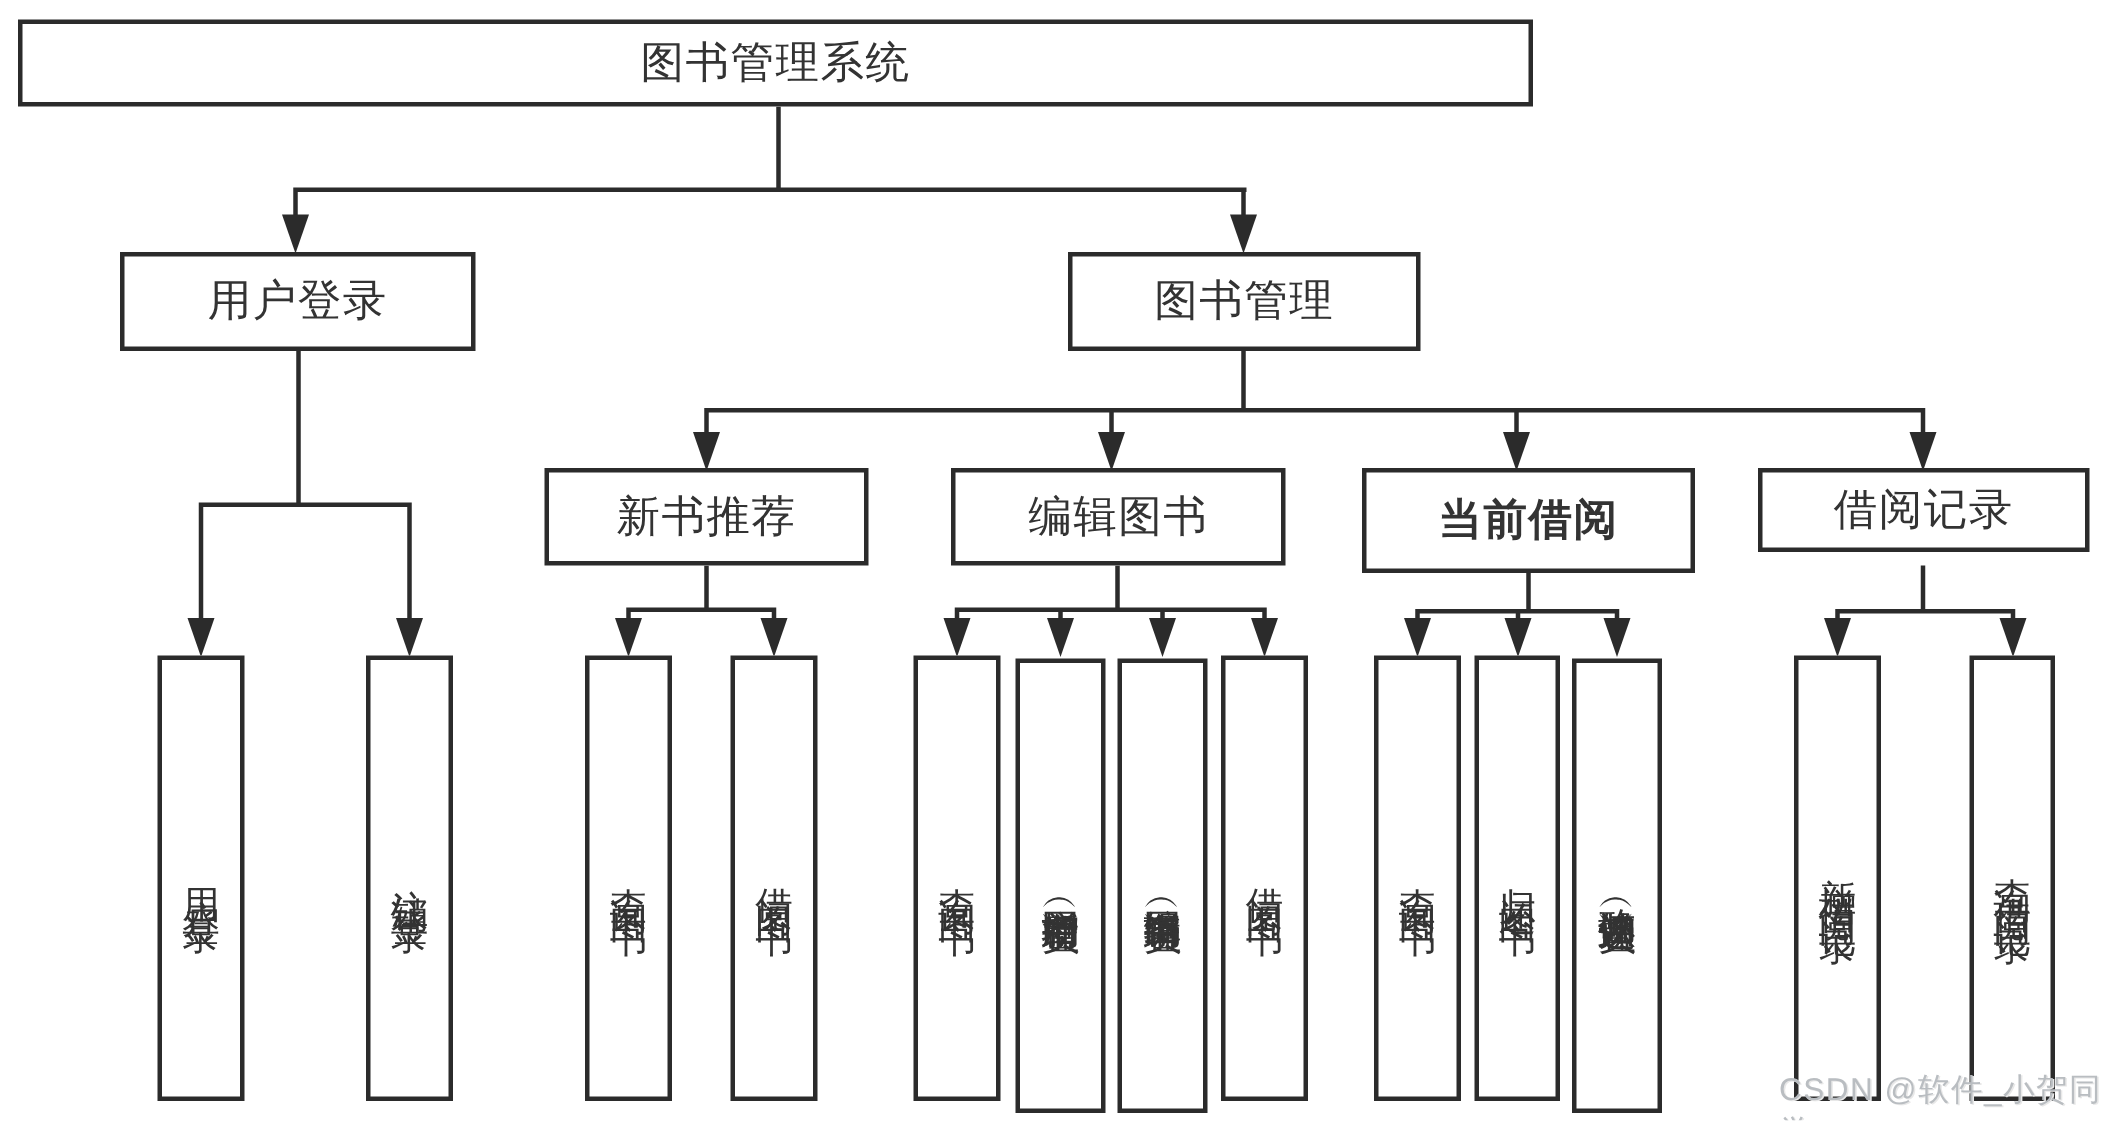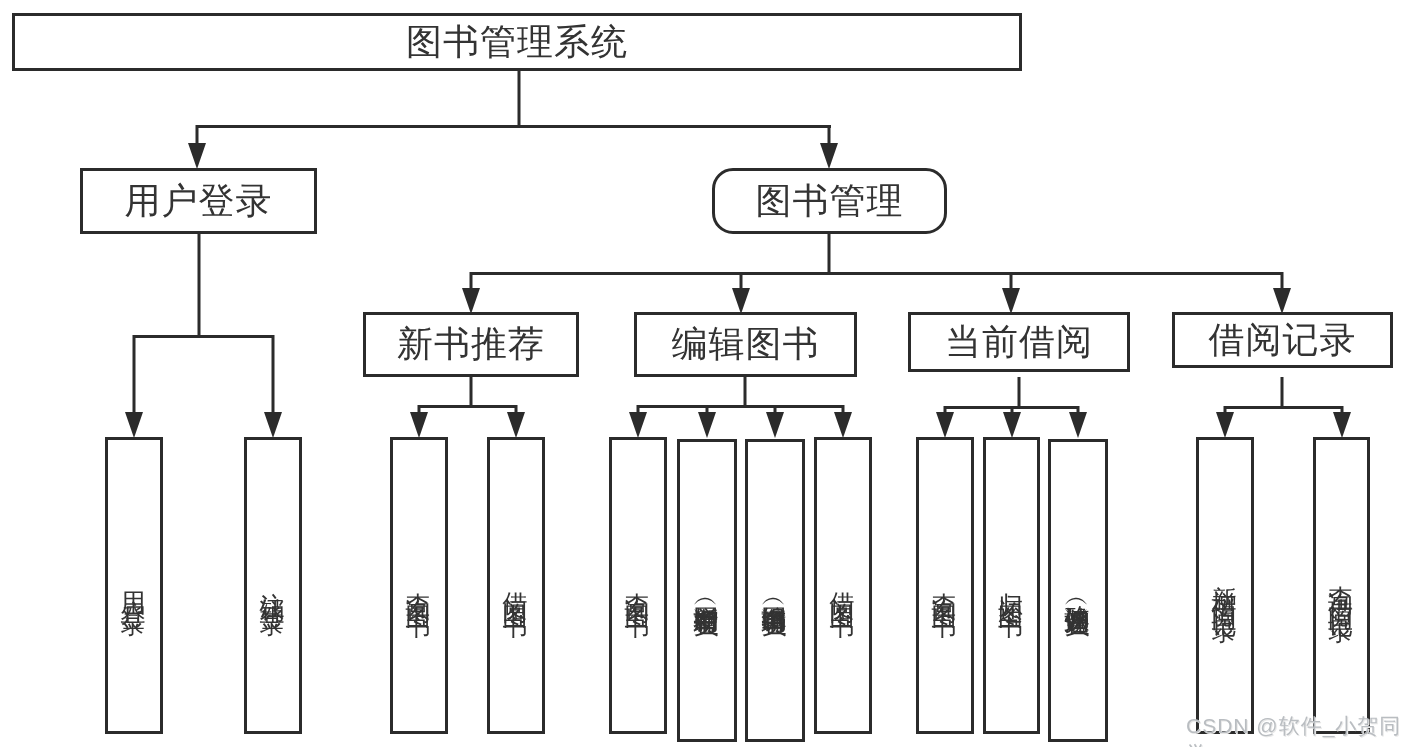--- a/index.html
+++ b/index.html
@@ -13,21 +13,21 @@
   }
   .node {
     position: absolute;
     box-sizing: border-box;
     border: 3px solid #2b2b2b;
     background: #ffffff;
     display: flex;
     align-items: center;
     justify-content: center;
     color: #333333;
-    font-size: 36px;
+    font-size: 29px;
     letter-spacing: 1px;
     z-index: 2;
     white-space: nowrap;
   }
   .leaf {
     writing-mode: vertical-rl;
     text-orientation: mixed;
     font-size: 25px;
     letter-spacing: 7px;
     white-space: normal;
@@ -108,25 +108,25 @@
       <polygon points="1003,412 1021,412 1012,438"></polygon>
       <polygon points="1069,412 1087,412 1078,438"></polygon>
       <polygon points="1216,412 1234,412 1225,438"></polygon>
       <polygon points="1333,412 1351,412 1342,438"></polygon>
     </g>
   </svg>
 
   <div class="node" style="left:12px;top:13px;width:1010px;height:58px;">图书管理系统</div>
 
   <div class="node" style="left:80px;top:168px;width:237px;height:66px;">用户登录</div>
-  <div class="node" style="left:712px;top:168px;width:235px;height:66px;border-radius:21px;">图书管理</div>
+  <div class="node" style="left:712px;top:168px;width:235px;height:66px;">图书管理</div>
 
   <div class="node" style="left:363px;top:312px;width:216px;height:65px;text-align:right;">新书推荐</div>
   <div class="node" style="left:634px;top:312px;width:223px;height:65px;">编辑图书</div>
-  <div class="node" style="left:908px;top:312px;width:222px;height:60px;">当前借阅</div>
+  <div class="node" style="left:908px;top:312px;width:222px;height:70px;font-weight:bold;">当前借阅</div>
   <div class="node" style="left:1172px;top:312px;width:221px;height:56px;">借阅记录</div>
 
   <div class="node leaf" style="left:105px;top:437px;width:58px;height:297px;">用户登录</div>
   <div class="node leaf" style="left:244px;top:437px;width:58px;height:297px;">注销登录</div>
 
   <div class="node leaf" style="left:390px;top:437px;width:58px;height:297px;">查询图书</div>
   <div class="node leaf" style="left:487px;top:437px;width:58px;height:297px;">借阅图书</div>
 
   <div class="node leaf" style="left:609px;top:437px;width:58px;height:297px;">查询图书</div>
   <div class="node leaf tight" style="left:677px;top:439px;width:60px;height:303px;">新增图书（管理员）</div>

